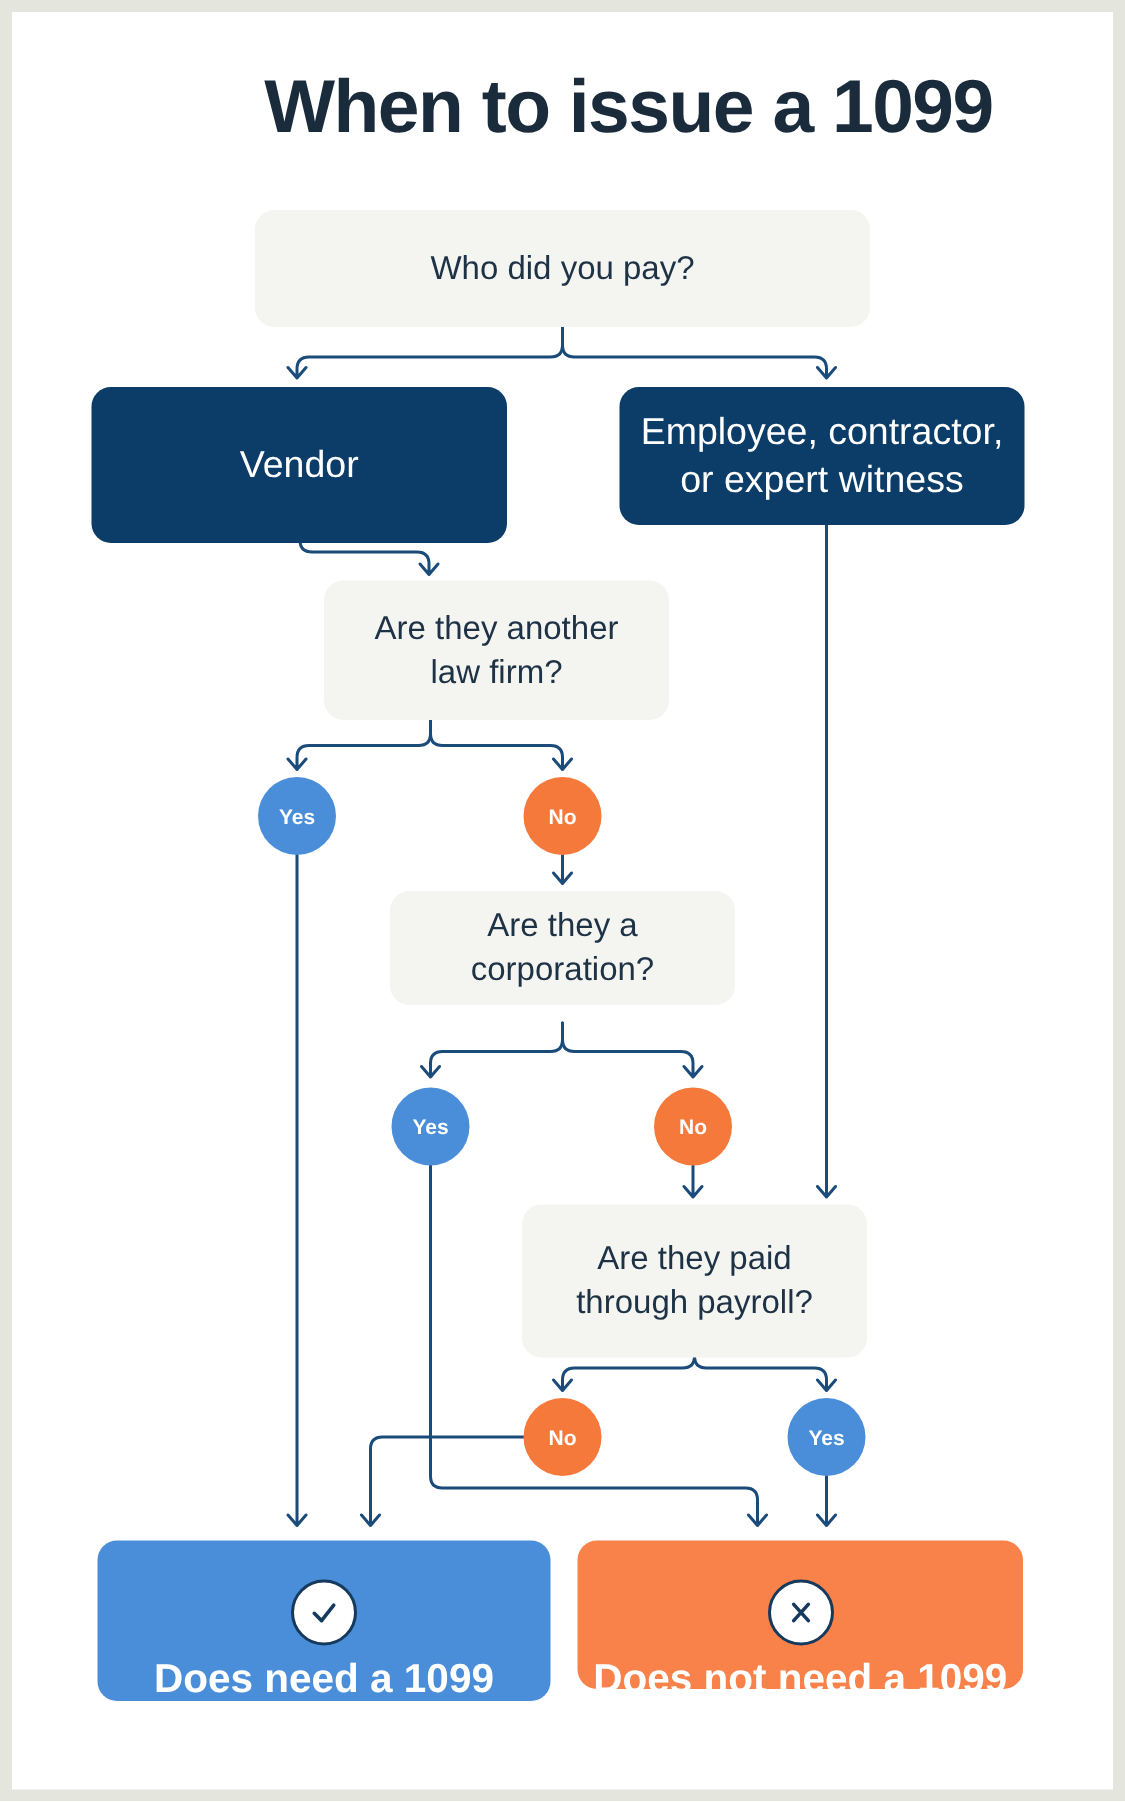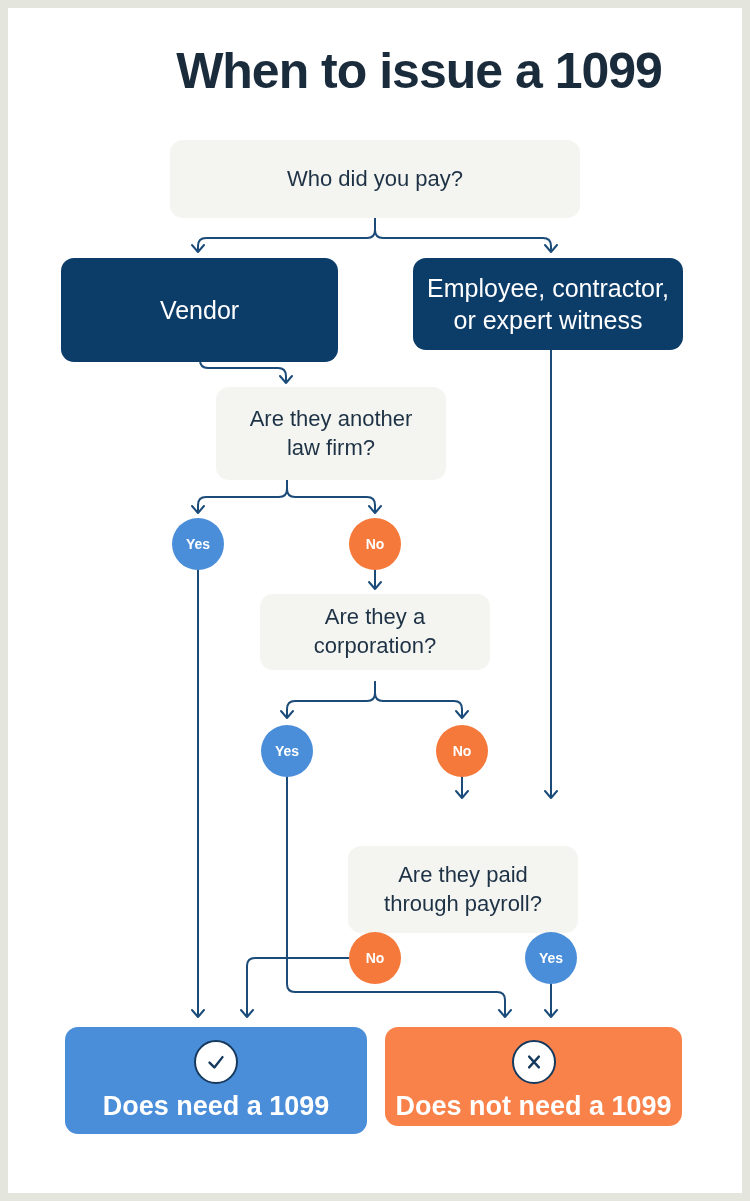--- a/index.html
+++ b/index.html
@@ -46,21 +46,21 @@
     position:absolute;z-index:3;
     width:52px;height:52px;border-radius:50%;
     display:flex;align-items:center;justify-content:center;
     color:#ffffff;font-size:14px;font-weight:700;
   }
   .circle.yes{background:var(--blue,#4a8ed9);}
   .circle.no{background:var(--orange,#f5793b);}
   .outcome{
     position:absolute;z-index:2;
     display:flex;flex-direction:column;align-items:center;
-    padding-top:13px;gap:7px;
+    padding-top:26px;gap:7px;
     border-radius:13px;box-sizing:border-box;
     color:#ffffff;font-size:27px;font-weight:700;
   }
   .outcome.need{background:var(--blue,#4a8ed9);}
   .outcome.notneed{background:var(--orange-box,#f8824a);}
   .badge{
     width:44px;height:44px;border-radius:50%;
     background:#ffffff;border:2px solid var(--icon-navy,#16395e);
     display:flex;align-items:center;justify-content:center;
     box-sizing:border-box;flex:0 0 auto;
@@ -122,21 +122,21 @@
 
   <div class="circle yes" style="left:172px;top:518px;">Yes</div>
   <div class="circle no" style="left:349px;top:518px;">No</div>
 
   <div class="node q" style="left:260px;top:594px;width:230px;height:76px;">Are they a
 corporation?</div>
 
   <div class="circle yes" style="left:261px;top:725px;">Yes</div>
   <div class="circle no" style="left:436px;top:725px;">No</div>
 
-  <div class="node q" style="left:348px;top:803px;width:230px;height:87px;margin-top:43px;">Are they paid
+  <div class="node q" style="left:348px;top:803px;width:230px;height:102px;">Are they paid
 through payroll?</div>
 
   <div class="circle no" style="left:349px;top:932px;">No</div>
   <div class="circle yes" style="left:525px;top:932px;">Yes</div>
 
   <div class="outcome need" style="left:65px;top:1027px;width:302px;height:107px;">
     <span class="badge">
       <svg width="26" height="26" viewBox="0 0 24 24">
         <path d="M6 12.5 L10.5 17 L18 7.5"></path>
       </svg>

